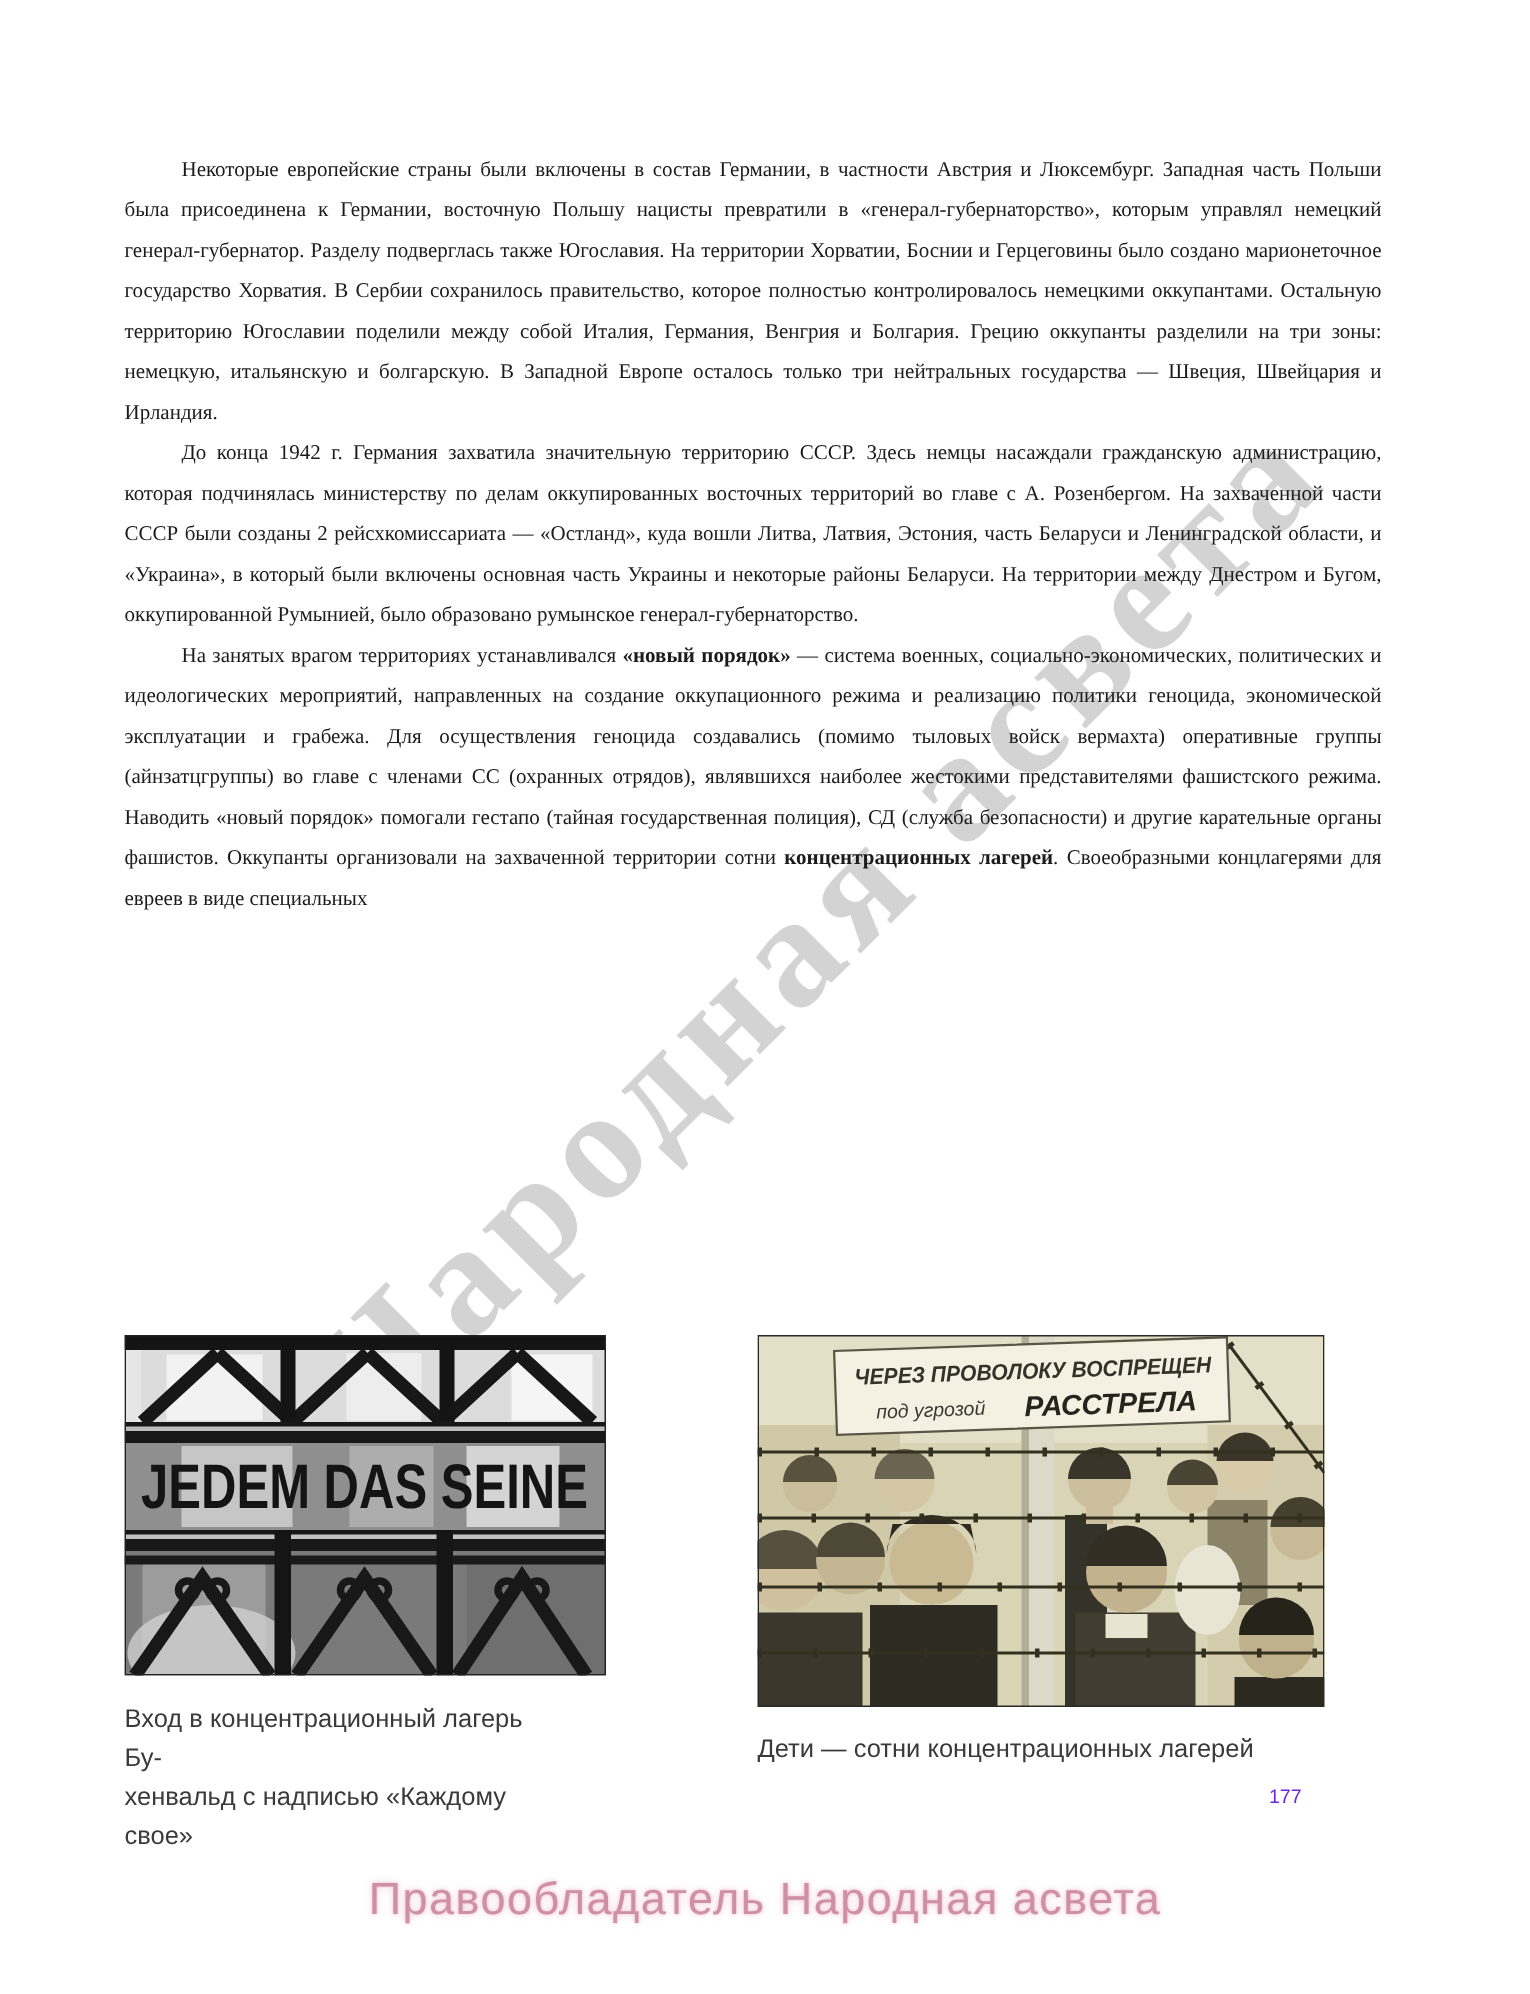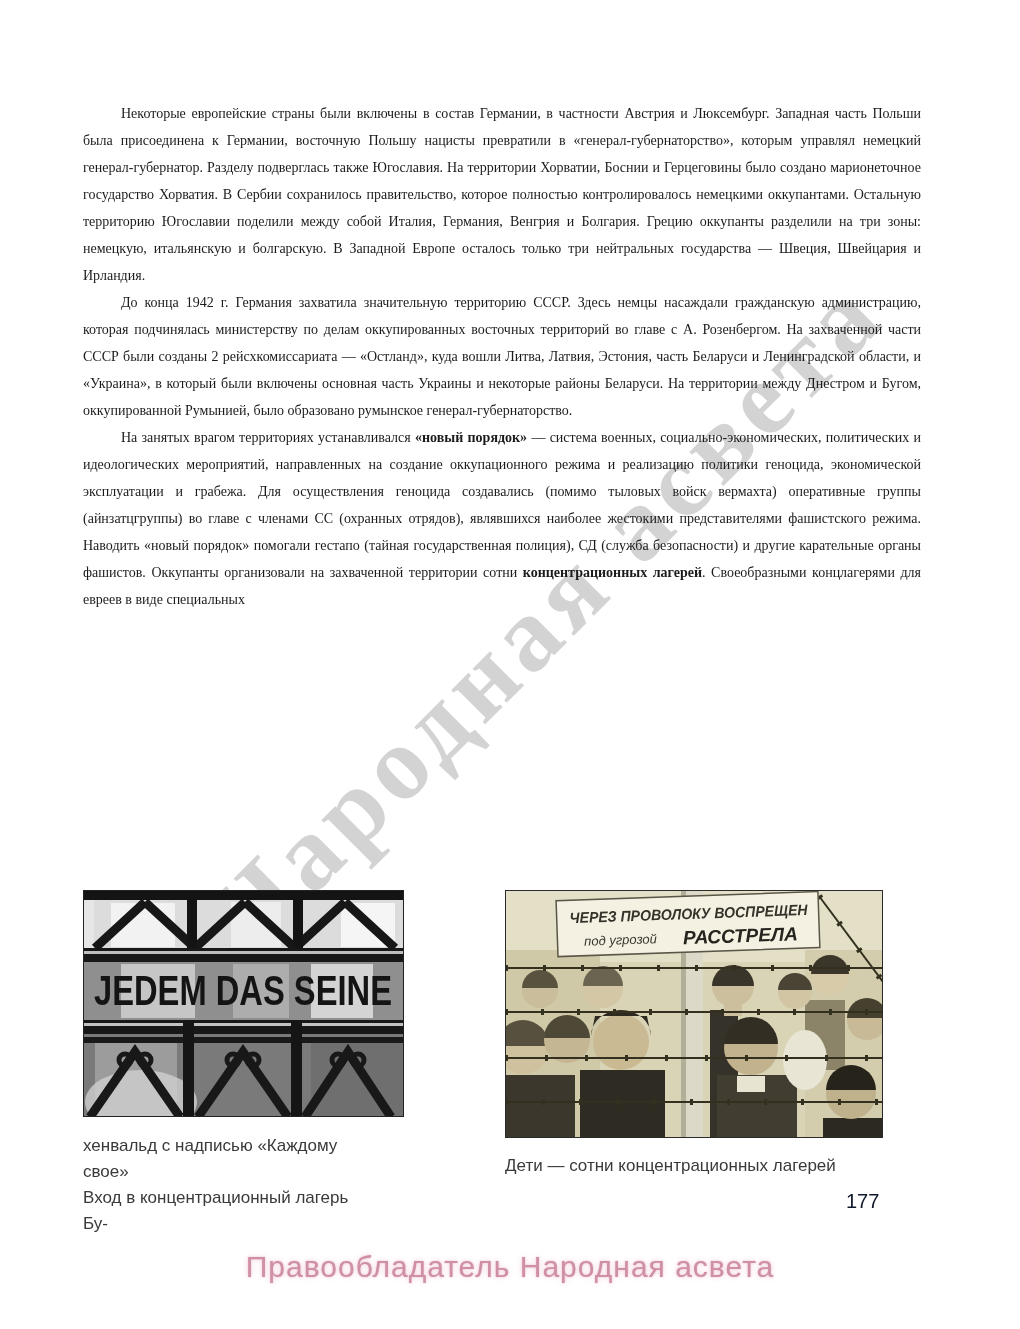--- a/index.html
+++ b/index.html
@@ -25,21 +25,21 @@
   .fig-left  { left:83px;  width:286px; }
   .fig-right { left:505px; width:378px; }
   .photo { display:block; }
   figcaption {
     font-family:"Liberation Sans", sans-serif; font-size:17px; line-height:26px;
     color:#3a3a3a; margin-top:16px;
   }
   .fig-right figcaption { margin-top:15px; }
   .page-number {
     position:absolute; left:846px; top:1190px; z-index:2;
-    font-family:"Liberation Sans", sans-serif; font-size:20px; color:#0f172a;
+    font-family:"Liberation Sans", sans-serif; font-size:13px; color:#6d28d9;
   }
   .copyright-watermark {
     position:absolute; left:0; top:1250px; width:1020px; z-index:3;
     text-align:center; font-family:"Liberation Sans", sans-serif;
     font-size:30px; letter-spacing:1px; color:#cf8fa5;
     text-shadow:0 0 6px #f2d3dc, 0 0 2px #e9bac8;
   }
 </style>
 </head>
 <body>
@@ -89,22 +89,22 @@
           <circle cx="150" cy="170" r="6"></circle>
             <circle cx="170" cy="170" r="6"></circle>
           <circle cx="255" cy="170" r="6"></circle>
             <circle cx="275" cy="170" r="6"></circle>
         </g>
         <rect x="100" y="130" width="11" height="97" fill="#151515"></rect>
         <rect x="208" y="130" width="11" height="97" fill="#151515"></rect>
         <rect x="0.5" y="0.5" width="320" height="226" fill="none" stroke="#222222"></rect>
       </svg>
       <figcaption>
+        <div>Вход в концентрационный лагерь Бу-</div>
         <div>хенвальд с надписью «Каждому свое»</div>
-        <div>Вход в концентрационный лагерь Бу-</div>
       </figcaption>
     </figure>
 
     <figure class="fig-right">
       <svg class="photo" width="378" height="248" viewBox="0 0 378 248">
         <rect width="378" height="248" fill="#d9d4b6"></rect>
         <rect x="0" y="0" width="378" height="72" fill="#e4e0c8"></rect>
         <rect x="0" y="60" width="95" height="188" fill="#cfc9a8"></rect>
         <rect x="300" y="60" width="78" height="188" fill="#d3cdae"></rect>
 

